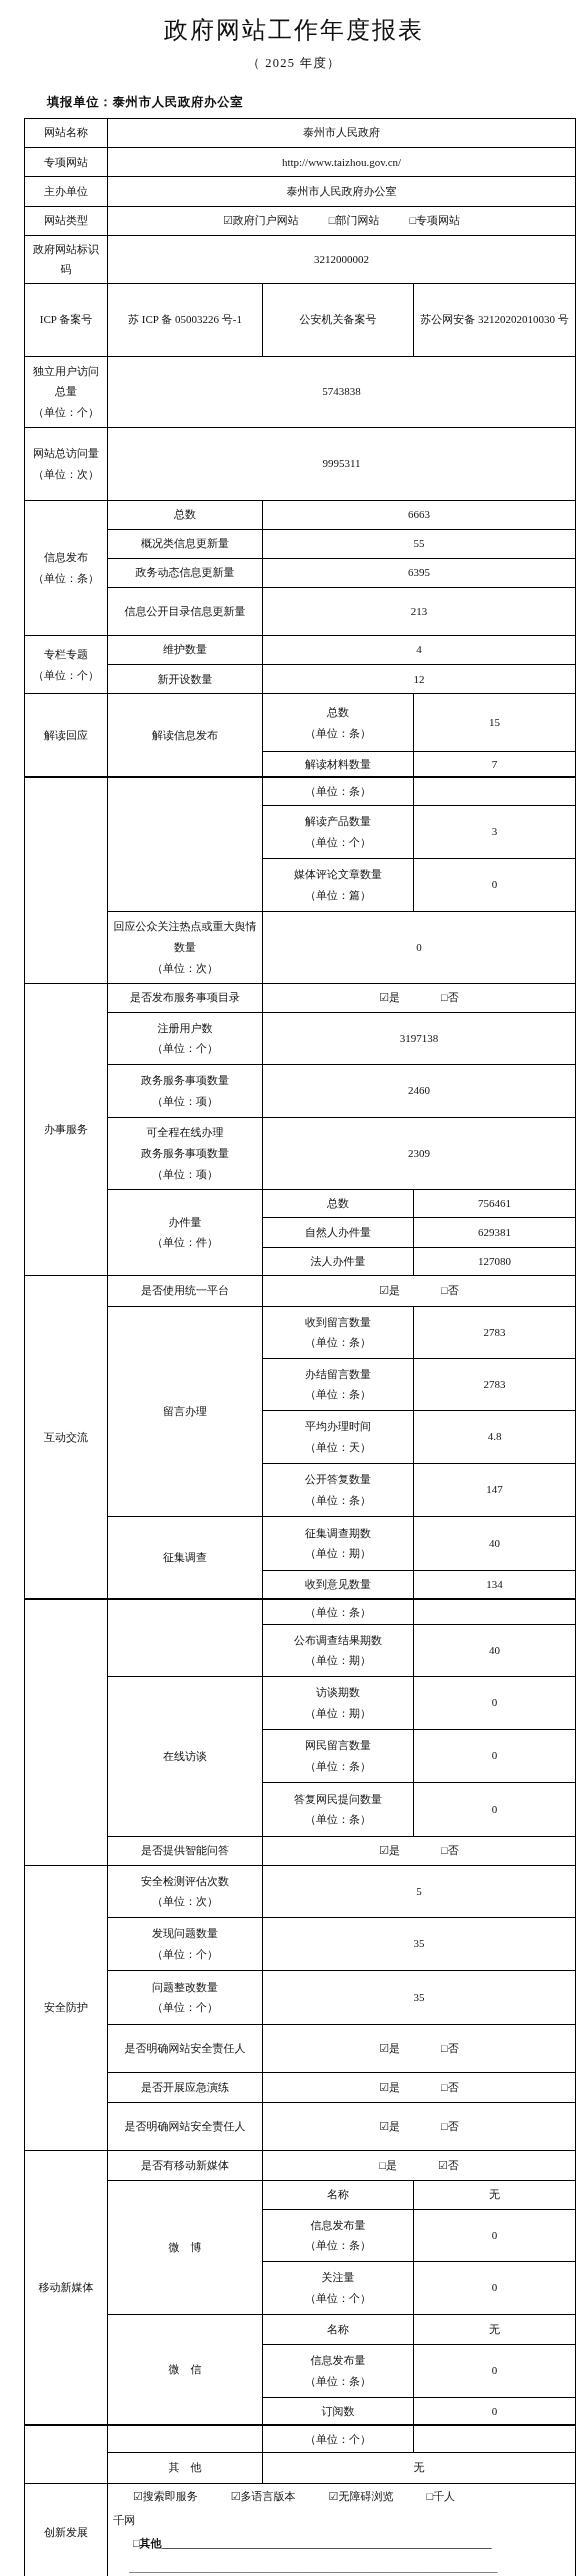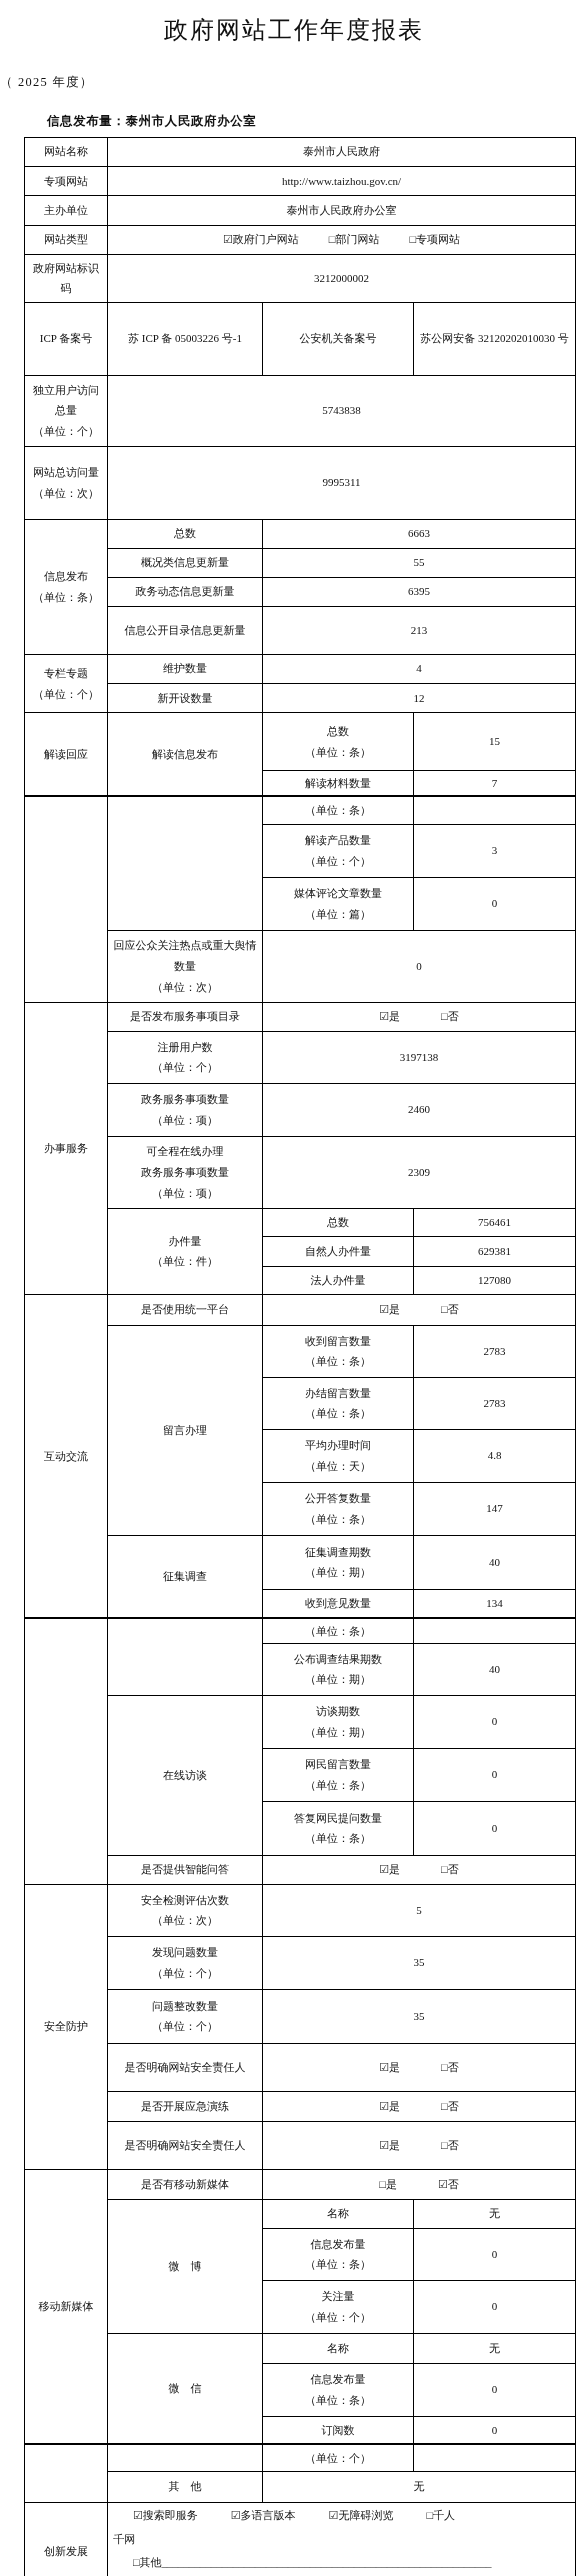--- a/index.html
+++ b/index.html
@@ -9,23 +9,23 @@
     color:#111111;
   }
   .doc-title {
     text-align:center;
     font-size:24px;
     font-weight:normal;
     letter-spacing:2px;
     padding-top:14.4px;
   }
   .doc-year {
-    text-align:left;
+    text-align:center;
     font-size:12.4px;
-    margin-top:28px;
+    margin-top:9px;
     letter-spacing:1.3px;
   }
   .doc-reporter {
     font-size:12.4px;
     font-weight:bold;
     margin:22px 0 6.5px 47px;
     letter-spacing:0.7px;
   }
   table.report {
     border-collapse:collapse;
@@ -45,29 +45,29 @@
     overflow:hidden;
   }
   td.cA { padding:1.3px 7.9px; }
   td.cB { padding:1.3px 19.6px; }
   tr.pb > td { border-top:2.6px double #000; }
   .opts { display:flex; justify-content:center; gap:30px; }
   .yn   { display:flex; justify-content:center; gap:41px; }
   .inno { text-align:left; line-height:2.15; }
   .inno .l1 { padding-left:21px; }
   .inno .l2 { padding-left:1.3px; }
-  .inno .l3 { padding-left:21px; white-space:nowrap; overflow:hidden; }
+  .inno .l3 { padding-left:21px; white-space:nowrap; overflow:hidden;font-weight:bold; }
   .inno .l4 { padding-left:17px; white-space:nowrap; overflow:hidden; }
 </style>
 </head>
 <body>
 
 <div class="doc-title">政府网站工作年度报表</div>
 <div class="doc-year">（  2025  年度）</div>
-<div class="doc-reporter"><span>信息发布量：</span><span>泰州市人民政府办公室</span></div>
+<div class="doc-reporter"><span>填报单位：</span><span>泰州市人民政府办公室</span></div>
 
 <table class="report">
 <colgroup>
       <col style="width:83px">
       <col style="width:155px">
       <col style="width:151px">
       <col style="width:162px">
     </colgroup>
 
 <tbody>

